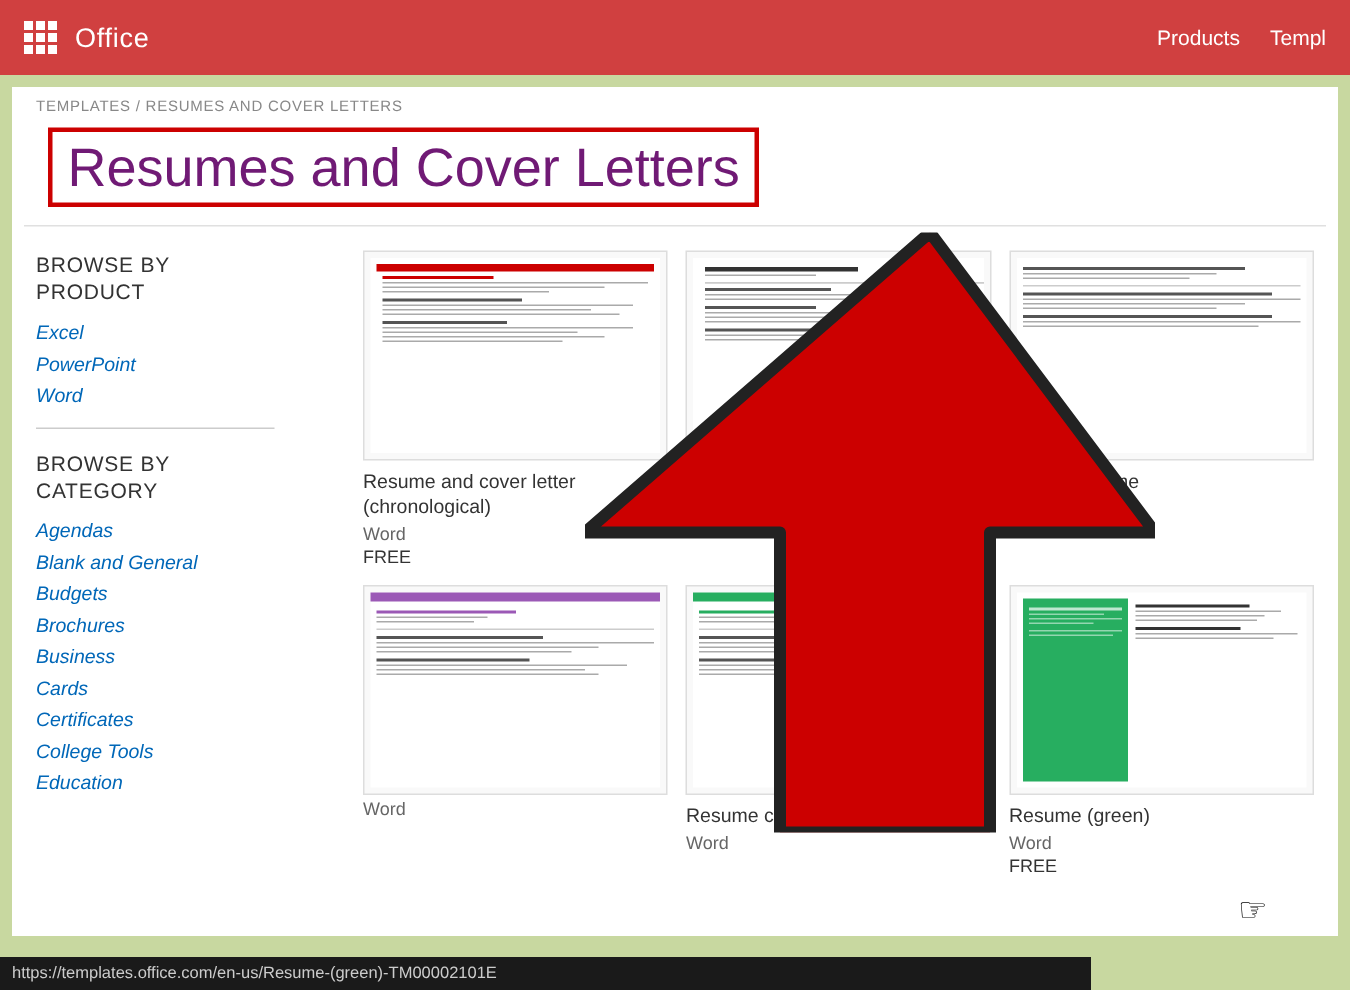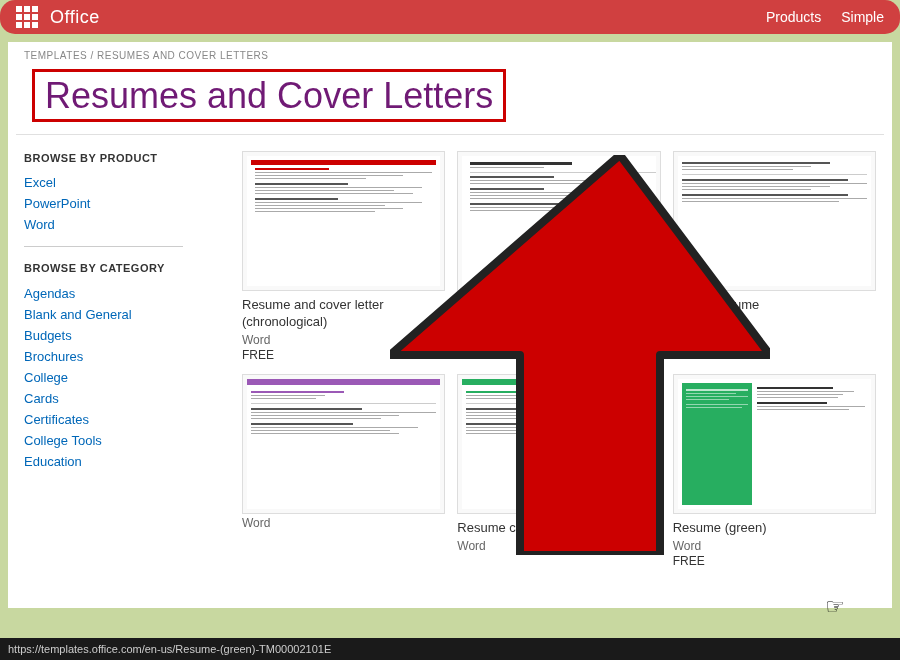--- a/index.html
+++ b/index.html
@@ -8,26 +8,25 @@
       height: 660px;
       overflow: hidden;
       font-family: 'Segoe UI', Arial, sans-serif;
       background: #c8d8a0;
       position: relative;
     }
 
     
     .top-nav {
       background: #d04040;
-      height: 34px;
+      height: 50px;
       display: flex;
       align-items: center;
       padding: 0 16px;
       gap: 12px;
-      border-radius: 15px;
     }
     .nav-grid-icon {
       display: grid;
       grid-template-columns: repeat(3,6px);
       grid-template-rows: repeat(3,6px);
       gap: 2px;
     }
     .nav-grid-icon span {
       width: 6px; height: 6px;
       background: white;
@@ -97,35 +96,36 @@
     }
 
     
     .sidebar {
       width: 175px;
       flex-shrink: 0;
       padding: 16px 8px 8px 8px;
       overflow-y: auto;
     }
     .sidebar-section-title {
-      font-size: 11px;
-      font-weight: 700;
+      font-size: 14px;
+      font-weight: 400;
       color: #333;
       text-transform: uppercase;
       letter-spacing: 0.5px;
       margin-bottom: 10px;
       line-height: 1.3;
     }
     .sidebar-link {
       display: block;
       font-size: 13px;
       color: #0067b8;
       text-decoration: none;
       margin-bottom: 6px;
       cursor: pointer;
+      font-style: italic;
     }
     .sidebar-divider {
       border: none;
       border-top: 1px solid #ccc;
       margin: 14px 0;
     }
 
     
     .templates-grid {
       flex: 1;
@@ -181,21 +181,21 @@
       height: 400px;
       pointer-events: none;
       z-index: 100;
     }
 
     
     .status-bar {
       position: fixed;
       bottom: 0;
       left: 0;
-      width: 900px;
+      width: 727px;
       height: 22px;
       background: #1a1a1a;
       color: #ccc;
       font-size: 11px;
       display: flex;
       align-items: center;
       padding: 0 8px;
     }
 
     
@@ -220,21 +220,21 @@
       <span></span>
       <span></span>
     <span></span>
       <span></span>
       <span></span>
   </div>
   <span class="nav-office-label">Office</span>
   <div class="nav-spacer"></div>
   <div class="nav-links">
     <a class="nav-link">Products</a>
-    <a class="nav-link">Simple</a>
+    <a class="nav-link">Templ</a>
   </div>
 </div>
 
 <div class="main-container">
 
   <div class="breadcrumb">TEMPLATES / RESUMES AND COVER LETTERS</div>
 
   <div class="page-title-wrapper">
     <h1 class="page-title">Resumes and Cover Letters</h1>
   </div>
@@ -247,21 +247,21 @@
       <a class="sidebar-link">PowerPoint</a>
       <a class="sidebar-link">Word</a>
 
       <hr class="sidebar-divider">
 
       <div class="sidebar-section-title">BROWSE BY CATEGORY</div>
       <a class="sidebar-link">Agendas</a>
       <a class="sidebar-link">Blank and General</a>
       <a class="sidebar-link">Budgets</a>
       <a class="sidebar-link">Brochures</a>
-      <a class="sidebar-link">College</a>
+      <a class="sidebar-link">Business</a>
       <a class="sidebar-link">Cards</a>
       <a class="sidebar-link">Certificates</a>
       <a class="sidebar-link">College Tools</a>
       <a class="sidebar-link">Education</a>
     </div>
 
     <div class="templates-grid">
 
       <div class="template-card">
         <div class="template-thumbnail">

